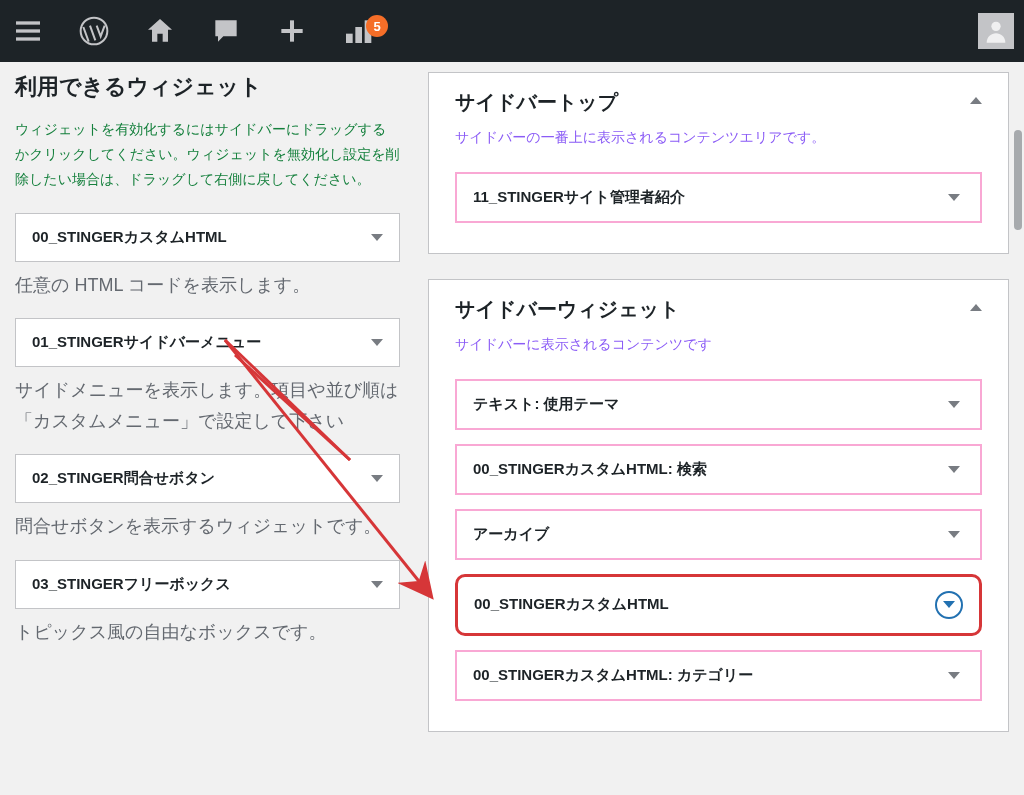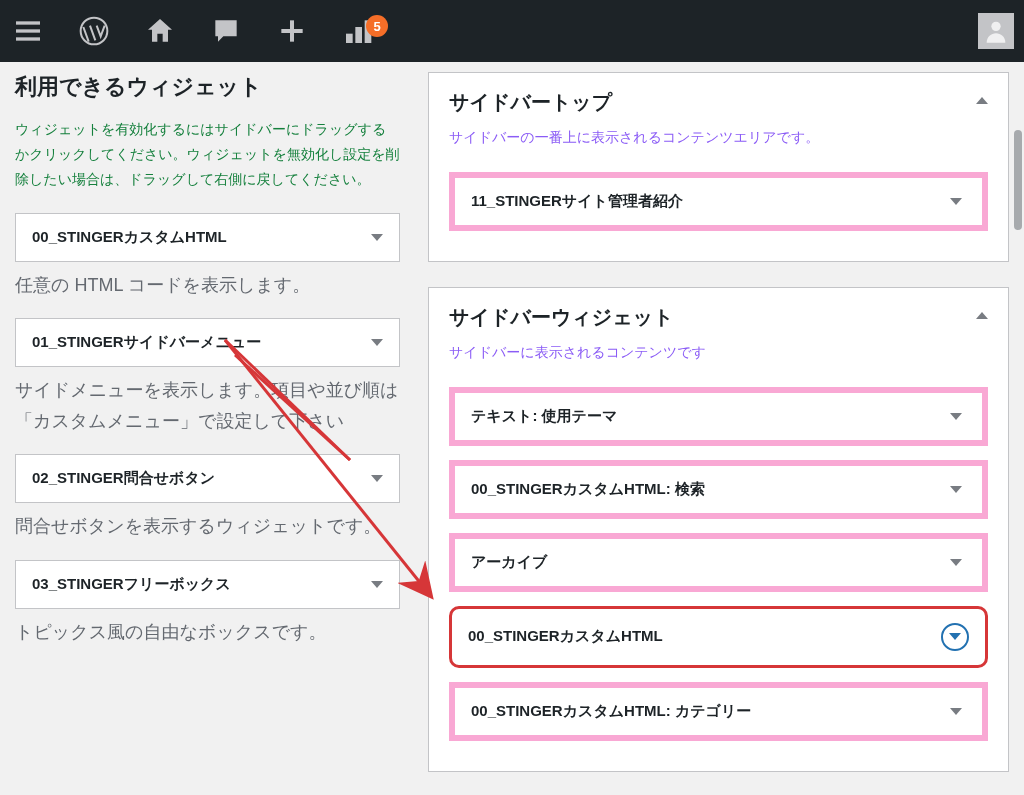--- a/index.html
+++ b/index.html
@@ -19,27 +19,27 @@
     .right-col { flex: 1; min-width: 0; }
 
     .section-title { font-size: 22px; font-weight: bold; color: #1d2327; margin-bottom: 15px; }
     .section-desc { font-size: 14px; color: #15803d; line-height: 1.8; margin-bottom: 20px; }
 
     .widget-item { background: #fff; border: 1px solid #c3c4c7; padding: 14px 16px; display: flex; justify-content: space-between; align-items: center; cursor: pointer; margin-bottom: 12px; }
     .widget-item-title { font-size: 15px; font-weight: bold; color: #1d2327; }
     .widget-desc { font-size: 18px; color: #646970; line-height: 1.7; margin-bottom: 18px; margin-top: -4px; }
     .chevron { width: 0; height: 0; border-left: 6px solid transparent; border-right: 6px solid transparent; border-top: 7px solid #787c82; }
 
-    .sidebar-area { background: #fff; border: 1px solid #c3c4c7; padding: 16px 20px; margin-bottom: 25px; }
+    .sidebar-area { background: #fff; border: 1px solid #c3c4c7; padding: 16px 26px; margin-bottom: 25px; }
     .area-header { display: flex; justify-content: space-between; align-items: flex-start; margin-bottom: 10px; }
     .area-title { font-size: 20px; font-weight: bold; color: #1d2327; }
     .area-desc { font-size: 14px; color: #8b5cf6; line-height: 1.7; margin-bottom: 22px; }
     .chevron-up { width: 0; height: 0; border-left: 6px solid transparent; border-right: 6px solid transparent; border-bottom: 7px solid #787c82; margin-top: 8px; }
 
-    .placed-widget { border: 6px solid #f9a8d4; padding: 14px 16px; display: flex; justify-content: space-between; align-items: center; cursor: pointer; margin-bottom: 14px; background: #fff; }
+    .placed-widget { border: 2px solid #f9a8d4; padding: 14px 16px; display: flex; justify-content: space-between; align-items: center; cursor: pointer; margin-bottom: 14px; background: #fff; }
     .placed-widget-title { font-size: 15px; font-weight: bold; color: #1d2327; }
     .placed-widget .chevron { margin-right: 4px; }
 
     .highlighted-widget { border: 3px solid #d63638; border-radius: 10px; padding: 14px 16px; display: flex; justify-content: space-between; align-items: center; cursor: pointer; margin-bottom: 14px; background: #fff; }
     .circle-chevron { width: 28px; height: 28px; border: 2px solid #2271b1; border-radius: 50%; display: flex; align-items: center; justify-content: center; }
     .circle-chevron .chevron { border-top-color: #2271b1; }
 
     .scrollbar { position: absolute; right: 2px; top: 130px; width: 8px; height: 100px; background: #a7aaad; border-radius: 4px; }
 
     .annotation-arrow { position: absolute; top: 320px; left: 200px; pointer-events: none; z-index: 10; }

